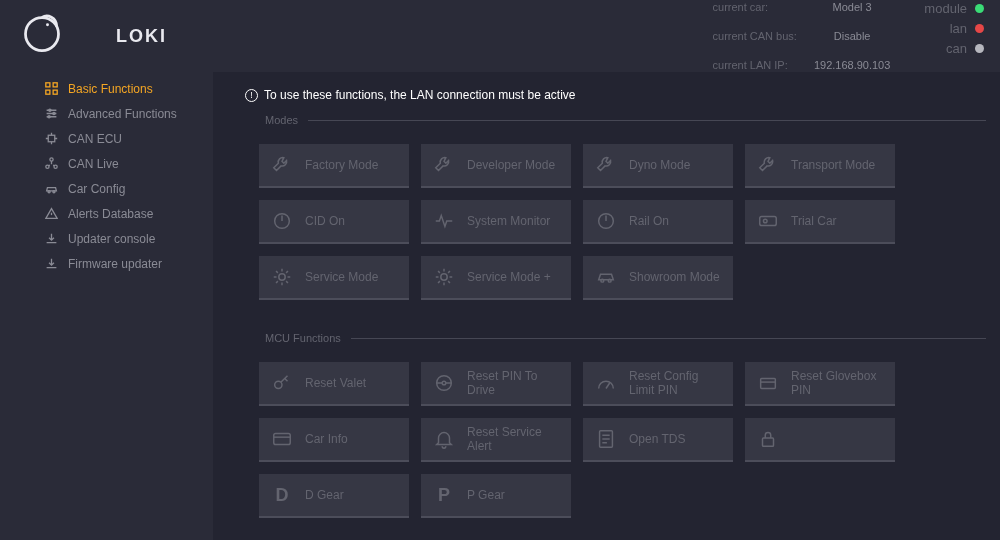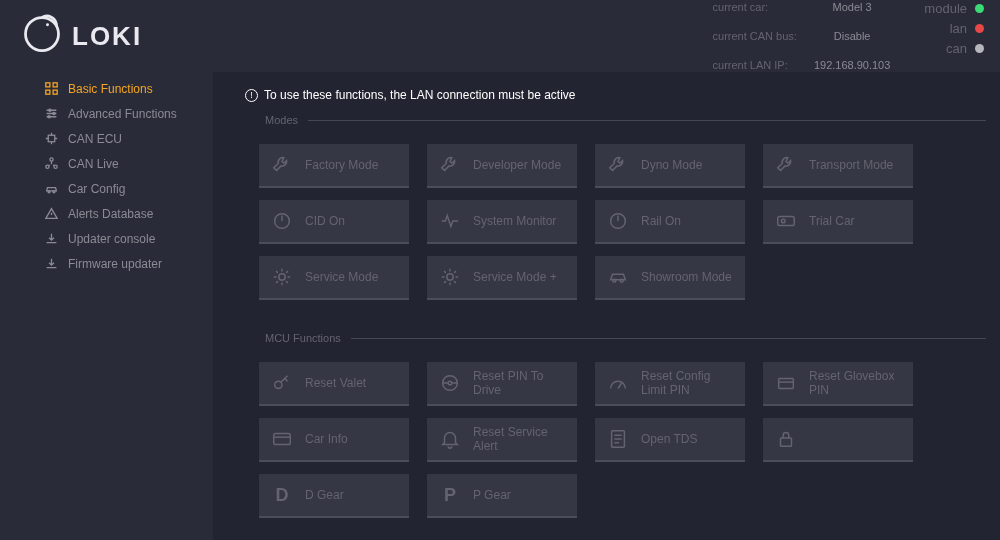--- a/index.html
+++ b/index.html
@@ -18,21 +18,21 @@
     --grey:#b6b7be;
   }
   *{box-sizing:border-box;font-family:-apple-system,Segoe UI,Helvetica,Arial,sans-serif;}
   html,body{margin:0;padding:0;width:1000px;height:540px;overflow:hidden;background:var(--bg);}
   body{display:flex;flex-direction:column;}
 
   
   .topbar{display:flex;align-items:center;height:72px;background:var(--bg);padding:0 16px;}
   .brand{display:flex;align-items:center;gap:8px;margin-left:4px;}
   .brand svg{width:44px;height:44px;}
-  .brand-text{font-size:26px;font-weight:700;letter-spacing:2px;color:#e9e9ef;}
+  .brand-text{font-size:18px;font-weight:700;letter-spacing:2px;color:#e9e9ef;margin-left:44px;}
   .status-block{margin-left:auto;display:flex;gap:34px;align-items:flex-start;font-size:11px;}
   .kv{display:grid;grid-template-columns:auto auto;column-gap:14px;row-gap:4px;color:var(--text-dim);gap:17px;}
   .kv .v{color:var(--text);text-align:center;}
   .leds{display:grid;grid-template-columns:auto auto;column-gap:8px;row-gap:5px;align-items:center;}
   .leds span{color:var(--text-dim);font-size:13px;text-align:right;}
   .dot{width:9px;height:9px;border-radius:50%;}
   .dot.green{background:var(--green);}
   .dot.red{background:var(--red);}
   .dot.grey{background:var(--grey);}
 
@@ -43,21 +43,21 @@
   .nav-item.active{color:var(--accent);}
   .nav-item .nico{width:13px;height:13px;display:inline-flex;align-items:center;justify-content:center;}
 
   .content{flex:1;background:var(--bg-dark);padding:10px 14px 0 14px;overflow:hidden;}
   .notice{font-size:12px;color:#fff;margin:6px 0 12px 18px;display:flex;align-items:center;gap:6px;}
   .notice .circ{width:13px;height:13px;border:1px solid #fff;border-radius:50%;display:inline-flex;align-items:center;justify-content:center;font-size:9px;}
 
   .section-title{font-size:11px;color:var(--text-dim);display:flex;align-items:center;gap:10px;margin:4px 0 18px 38px;}
   .section-title::after{content:"";flex:1;height:1px;background:var(--line);}
 
-  .tile-grid{display:grid;grid-template-columns:repeat(4,150px);gap:12px 18px;margin-left:32px;margin-bottom:32px;}
+  .tile-grid{display:grid;grid-template-columns:repeat(4,150px);gap:12px 12px;margin-left:32px;margin-bottom:32px;}
   .tile{height:44px;background:var(--tile);border-bottom:2px solid var(--tile-border);display:flex;align-items:center;gap:12px;padding:0 12px;cursor:pointer;}
   .tile .tico{width:22px;height:22px;display:flex;align-items:center;justify-content:center;color:var(--text-dim);flex:0 0 22px;}
   .tile .tlabel{font-size:12px;color:var(--text-dim);line-height:1.2;}
   .letter{font-size:18px;font-weight:700;color:var(--text-dim);width:22px;text-align:center;}
 
   svg{stroke:currentColor;fill:none;stroke-width:1.6;}
 </style>
 </head>
 <body>
 

